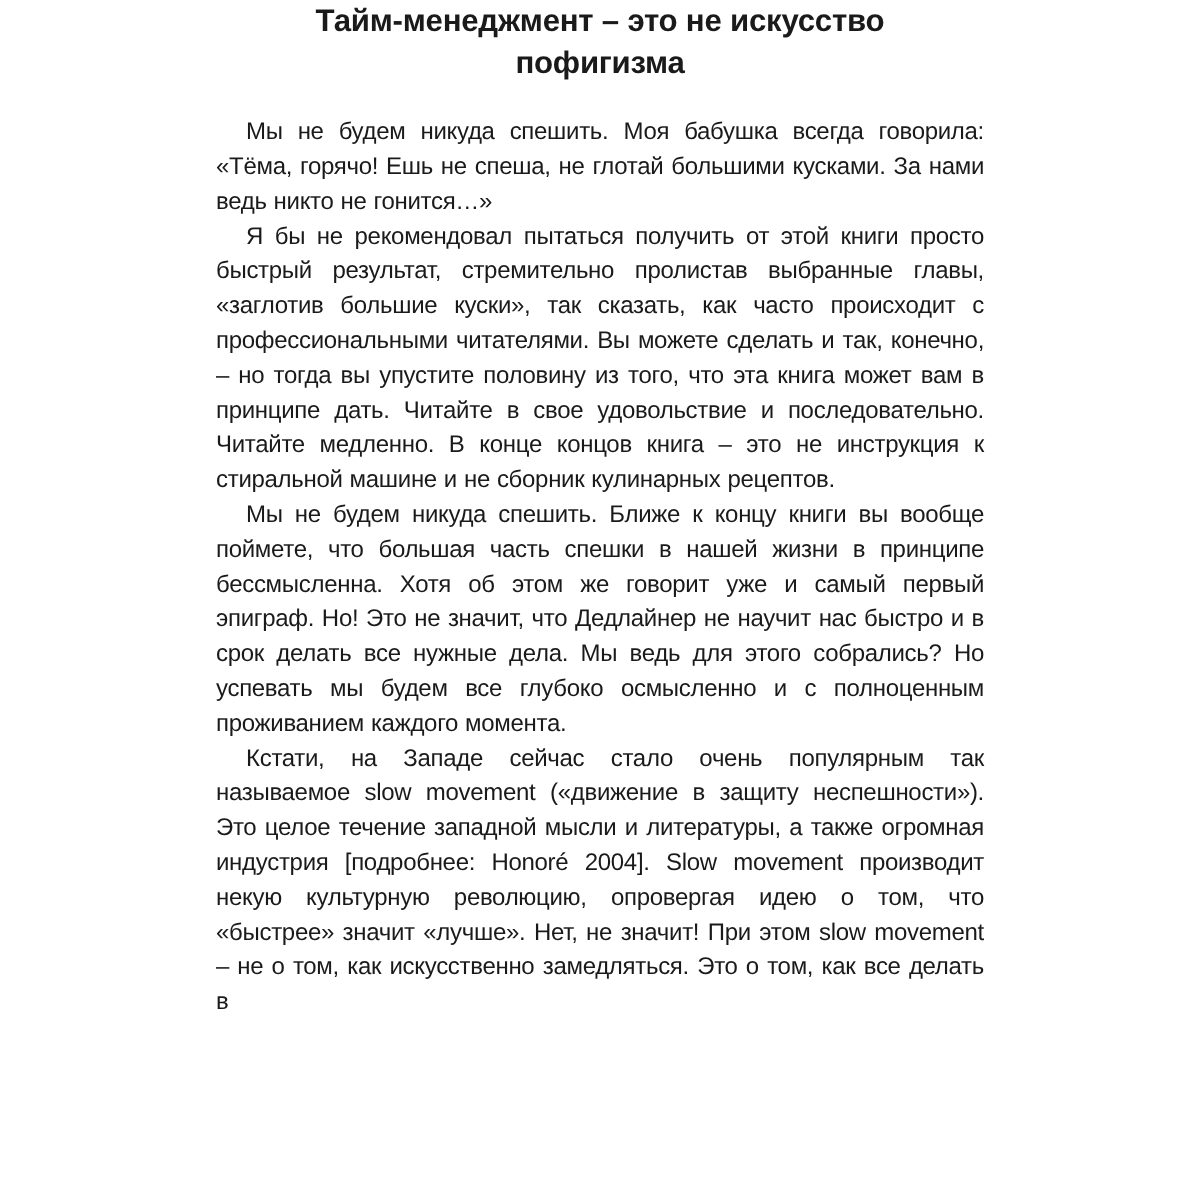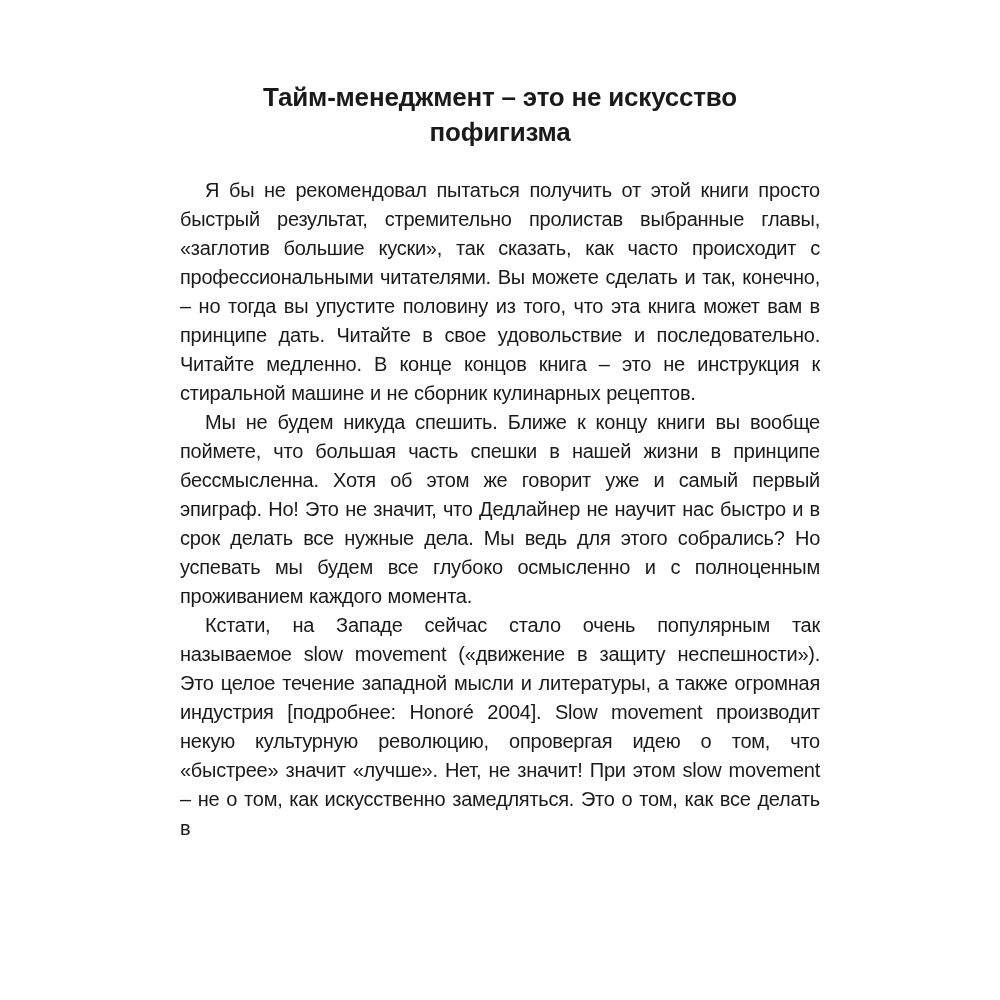--- a/index.html
+++ b/index.html
@@ -10,21 +10,20 @@
     width: 1000px;
     height: 1000px;
     background: #ffffff;
     font-family: "Liberation Sans", sans-serif;
     color: #1a1a1a;
     overflow: hidden;
   }
   .book-page {
     width: 640px;
     margin: 0 auto;
-    padding-top: 80px;
   }
   .chapter-title {
     max-width: 520px;
     margin: 0 auto 26px auto;
     font-size: 26px;
     line-height: 35px;
     font-weight: 700;
     text-align: center;
     letter-spacing: -0.2px;
   }
@@ -37,19 +36,20 @@
     letter-spacing: -0.25px;
     word-spacing: 0.5px;
   }
 </style>
 </head>
 <body>
 
 <div class="book-page">
   <h1 class="chapter-title">Тайм-менеджмент – это не искусство пофигизма</h1>
 
+  <p class="body-paragraph">Мы не будем никуда спешить. Моя бабушка всегда говорила: «Тёма, горячо! Ешь не спеша, не глотай большими кусками. За нами ведь никто не гонится…»</p>
 
   <p class="body-paragraph">Я бы не рекомендовал пытаться получить от этой книги просто быстрый результат, стремительно пролистав выбранные главы, «заглотив большие куски», так сказать, как часто происходит с профессиональными читателями. Вы можете сделать и так, конечно, – но тогда вы упустите половину из того, что эта книга может вам в принципе дать. Читайте в свое удовольствие и последовательно. Читайте медленно. В конце концов книга – это не инструкция к стиральной машине и не сборник кулинарных рецептов.</p>
 
   <p class="body-paragraph">Мы не будем никуда спешить. Ближе к концу книги вы вообще поймете, что большая часть спешки в нашей жизни в принципе бессмысленна. Хотя об этом же говорит уже и самый первый эпиграф. Но! Это не значит, что Дедлайнер не научит нас быстро и в срок делать все нужные дела. Мы ведь для этого собрались? Но успевать мы будем все глубоко осмысленно и с полноценным проживанием каждого момента.</p>
 
   <p class="body-paragraph">Кстати, на Западе сейчас стало очень популярным так называемое slow movement («движение в защиту неспешности»). Это целое течение западной мысли и литературы, а также огромная индустрия [подробнее: Honoré 2004]. Slow movement производит некую культурную революцию, опровергая идею о том, что «быстрее» значит «лучше». Нет, не значит! При этом slow movement – не о том, как искусственно замедляться. Это о том, как все делать в</p>
 </div>
 
 </body></html>

